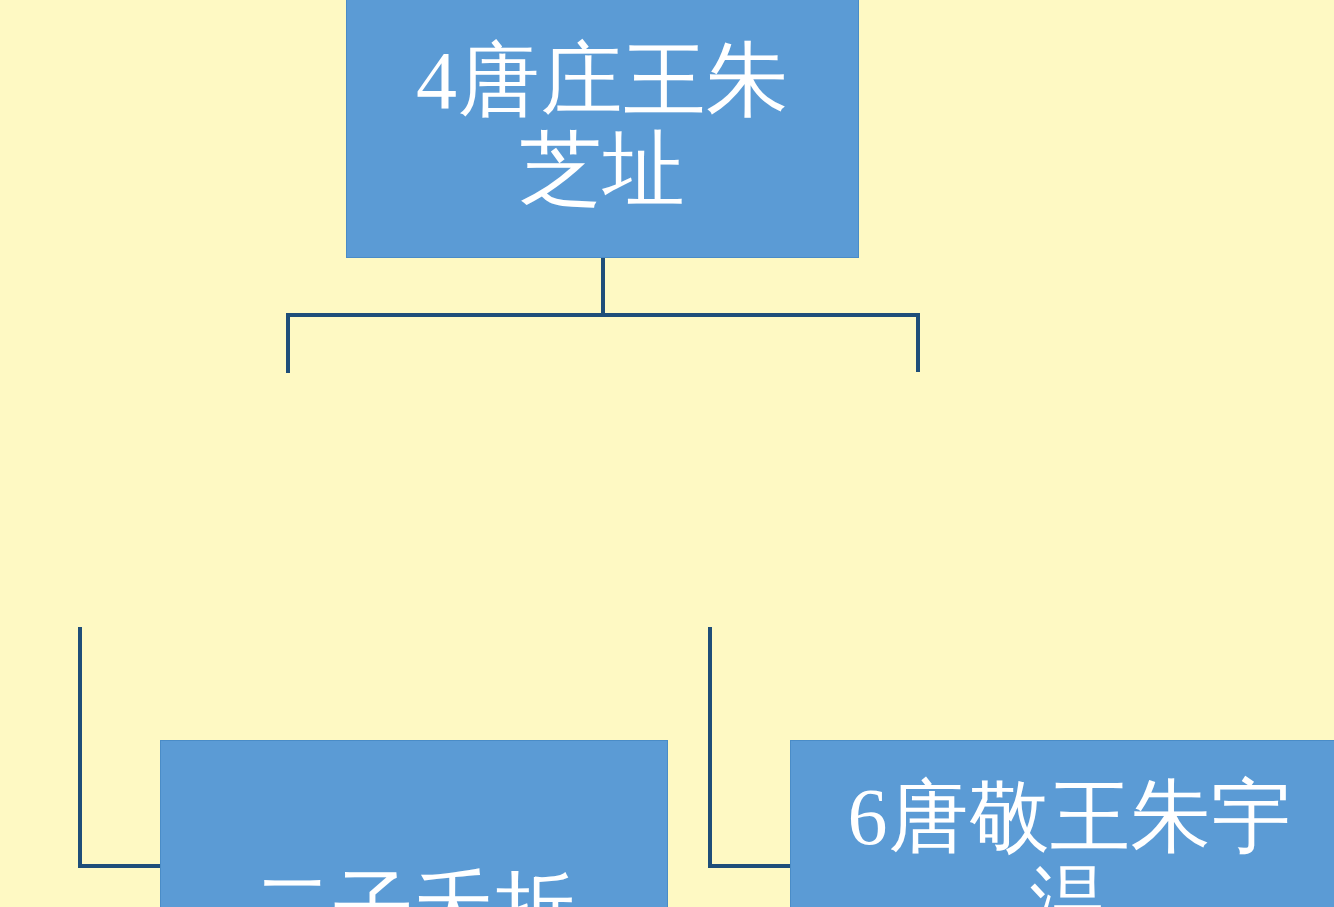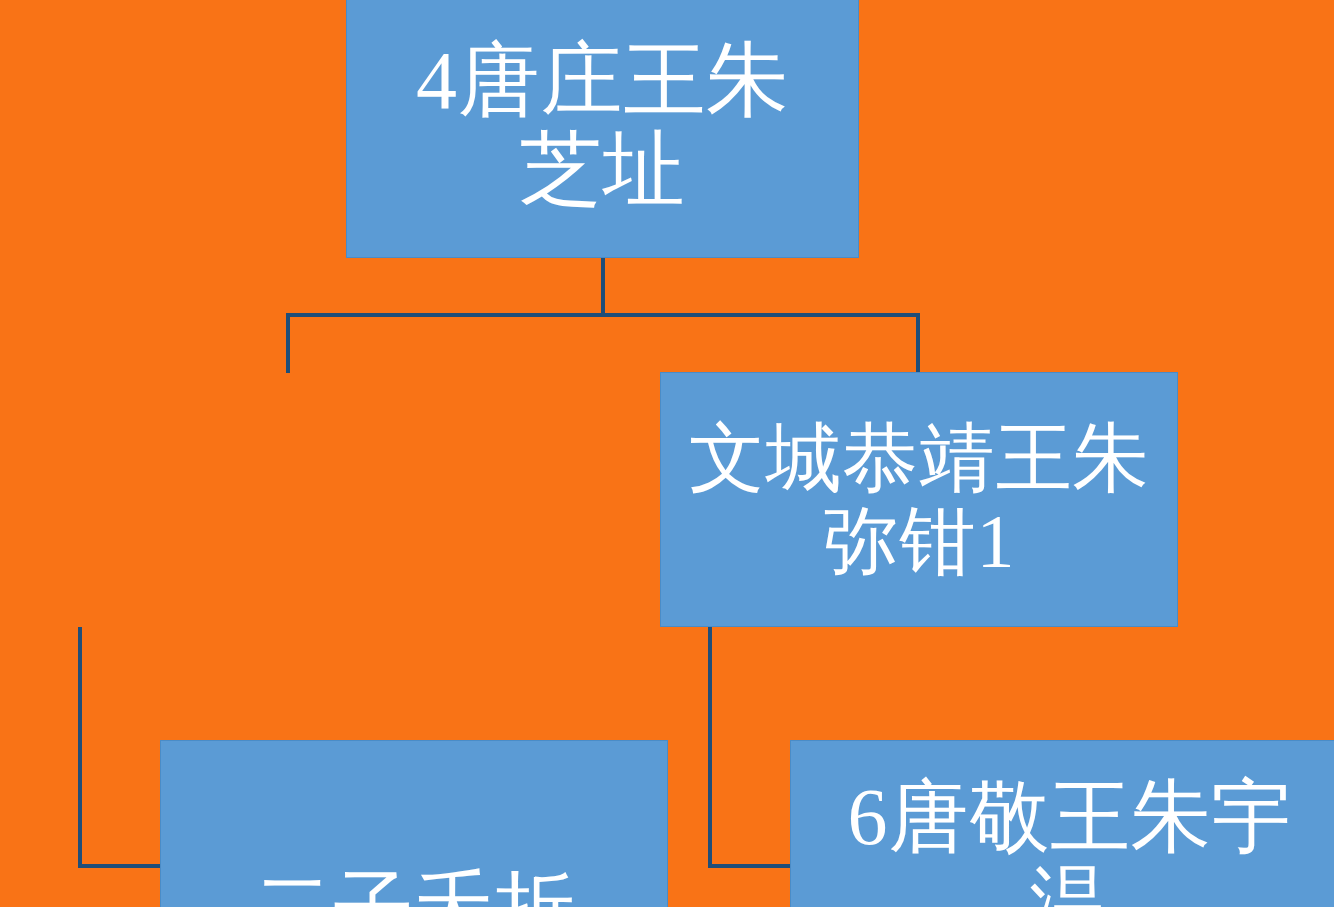--- a/index.html
+++ b/index.html
@@ -8,21 +8,21 @@
     padding: 0;
     background: #FFFFFF;
   }
   body {
     font-family: "Liberation Serif", "DejaVu Serif", serif;
   }
   #chart-canvas {
     position: relative;
     width: 1334px;
     height: 907px;
-    background: #f97316;
+    background: #fef9c3;
     overflow: hidden;
   }
   #connector-layer {
     position: absolute;
     left: 0;
     top: 0;
     width: 1334px;
     height: 907px;
     pointer-events: none;
   }
@@ -119,23 +119,20 @@
     <path d="M 80 627 L 80 866 L 160 866" fill="none" stroke="#1F4E79" stroke-width="4"></path>
 
     <path d="M 710 627 L 710 866 L 790 866" fill="none" stroke="#1F4E79" stroke-width="4"></path>
   </svg>
 
   <div class="node-box" id="node-root">
     <span class="node-label">4唐庄王朱芝址</span>
   </div>
 
 
-  <div class="node-box" id="node-right">
-    <span class="node-label">文城恭靖王朱弥钳1</span>
-  </div>
 
   <div class="node-box" id="node-left-child">
     <span class="node-label">二子夭折</span>
   </div>
 
   <div class="node-box" id="node-right-child">
     <span class="node-label">6唐敬王朱宇温</span>
   </div>
 
 </div>

